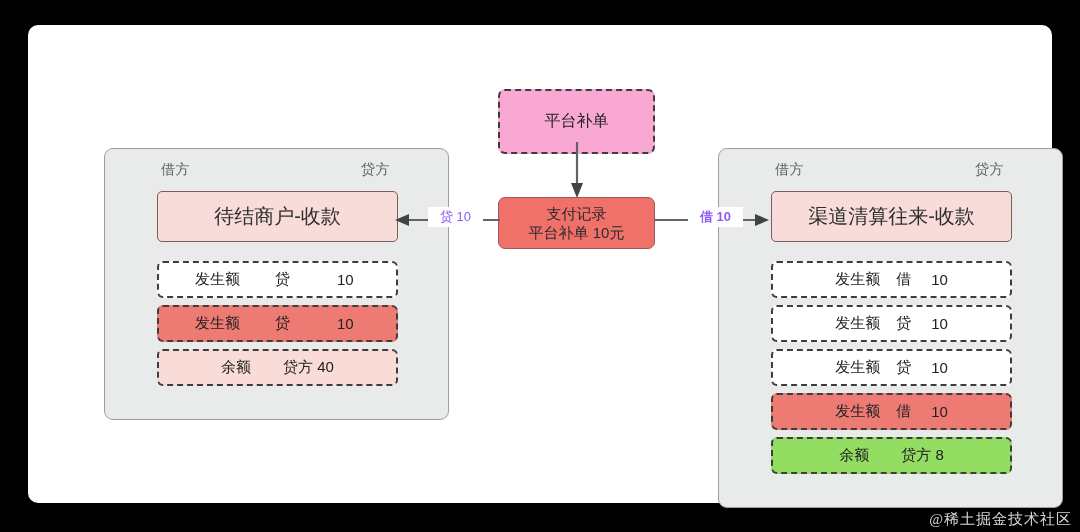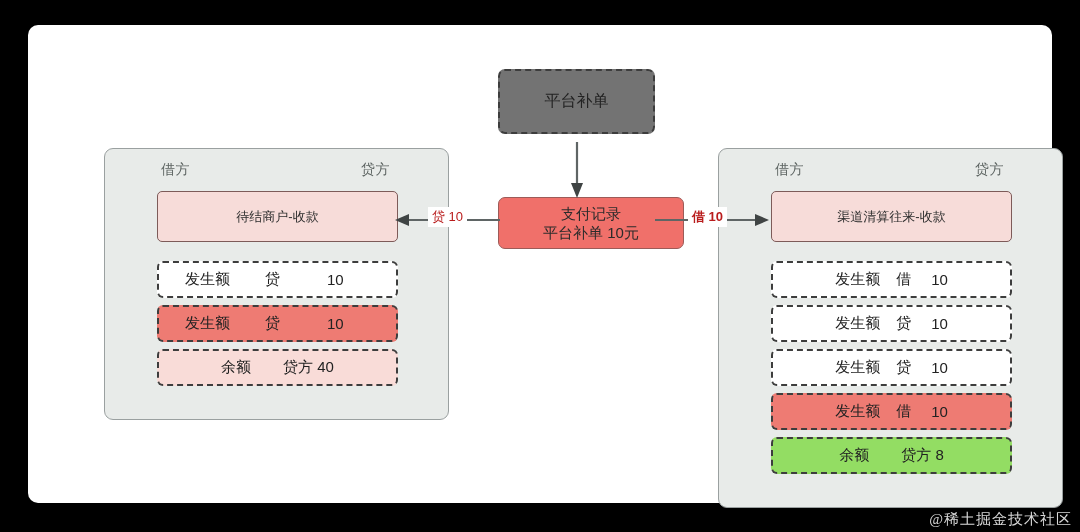--- a/index.html
+++ b/index.html
@@ -66,38 +66,38 @@
 
   
   .acct-title {
     height: 51px;
     background: #f7dcd9;
     border: 1.5px solid #7d5b59;
     border-radius: 5px;
     display: flex;
     align-items: center;
     justify-content: center;
-    font-size: 13px;
+    font-size: 20px;
     color: #2e2e2e;
     box-sizing: border-box;
     margin-bottom: 19px;
   }
 
   
   .row {
     height: 37px;
     border: 2px dashed #3d3d3d;
     border-radius: 6px;
     box-sizing: border-box;
     display: flex;
     align-items: center;
     font-size: 15px;
     color: #222222;
     margin-bottom: 7px;
-    padding: 0 18px;
+    padding: 0 28px;
   }
   .row.plain  { background: #ffffff; }
   .row.red    { background: #ee7b73; }
   .row.pink   { background: #f9dcd8; }
   .row.green  { background: #93dd63; }
 
   
   .row .r-label  { min-width: 62px; }
   .row .r-side   { min-width: 42px; text-align: left; }
   .row .r-amt    { }
@@ -114,38 +114,38 @@
   #panel-right .row.entry { justify-content: center; }
   #panel-right .row.entry .r-label { min-width: 0; }
   #panel-right .row.entry .r-side  { min-width: 0; margin-left: 16px; }
   #panel-right .row.entry .r-amt   { margin-left: 20px; }
   #panel-right .row.balance        { padding: 0 16px; }
 
   
   #src-box {
     position: absolute;
     left: 470px;
-    top: 44px;
+    top: 64px;
     width: 157px;
     height: 65px;
-    background: #737373;
+    background: #f9a8d4;
     border: 2px dashed #3d3d3d;
     border-radius: 7px;
     box-sizing: border-box;
     display: flex;
     align-items: center;
     justify-content: center;
     font-size: 16px;
     color: #222222;
   }
   #pay-box {
     position: absolute;
     left: 470px;
     top: 172px;
-    width: 186px;
+    width: 157px;
     height: 52px;
     background: #f0706a;
     border: 1.5px solid #9c5b58;
     border-radius: 7px;
     box-sizing: border-box;
     display: flex;
     flex-direction: column;
     align-items: center;
     justify-content: center;
     font-size: 15px;
@@ -155,22 +155,22 @@
 
   
   #arrow-down { position: absolute; left: 540px; top: 117px; }
   #arrow-left { position: absolute; left: 365px; top: 188px; }
   #arrow-right{ position: absolute; left: 627px; top: 188px; }
 
   .edge-label {
     position: absolute;
     background: #ffffff;
     font-size: 13px;
-    color: #b91c1c;
-    padding: 1px 4px;
+    color: #8b5cf6;
+    padding: 1px 12px;
     white-space: nowrap;
   }
   #label-left  { left: 400px; top: 182px; }
   #label-right { left: 660px; top: 182px; font-weight: bold; }
 
   
   #watermark {
     position: absolute;
     right: 8px;
     bottom: 3px;

